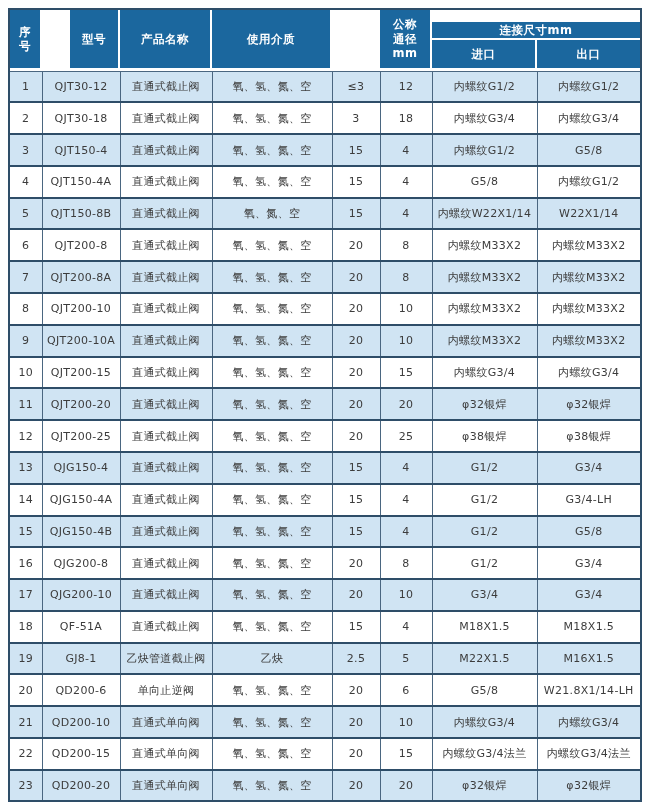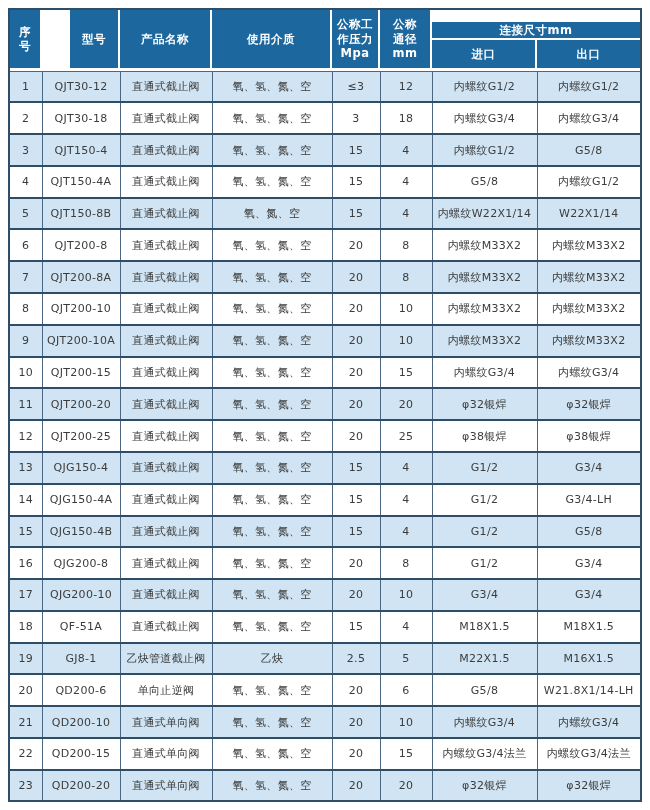--- a/index.html
+++ b/index.html
@@ -98,23 +98,20 @@
 
 <div class="page">
   <div class="table-wrap">
 
     <div class="thead">
       <div class="th th-index">序
 号</div>
       <div class="th th-model">型号</div>
       <div class="th th-product">产品名称</div>
       <div class="th th-medium">使用介质</div>
-      <div class="th th-pressure">公称工
-作压力
-Mpa</div>
       <div class="th th-diameter">公称
 通径
 mm</div>
       <div class="th th-connection">连接尺寸mm</div>
       <div class="th th-inlet">进口</div>
       <div class="th th-outlet">出口</div>
     </div>
 
     <div class="spacer"></div>
 

